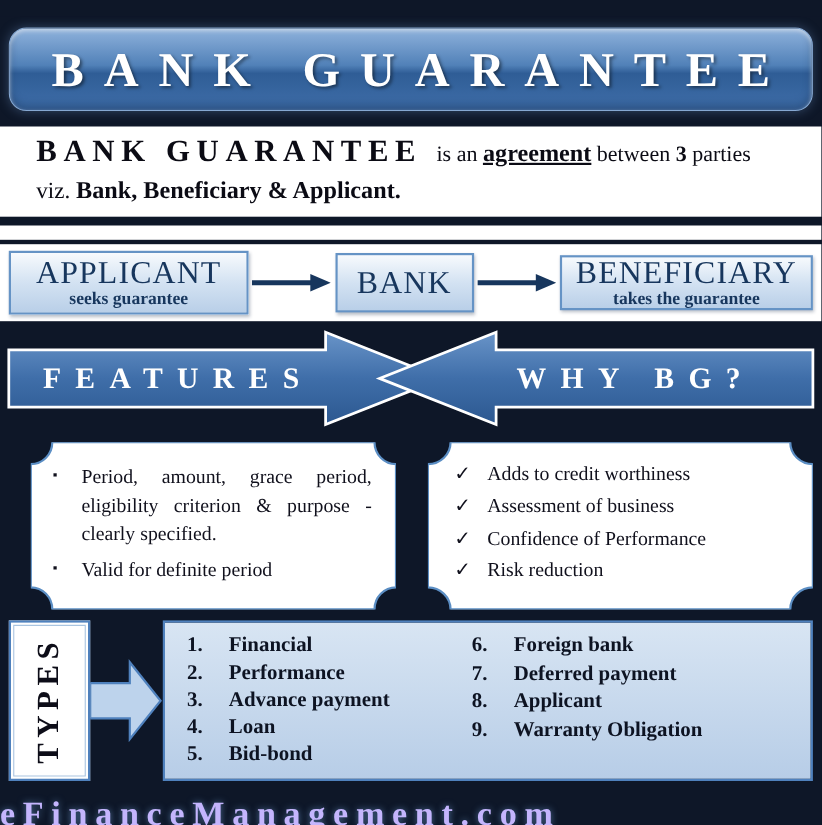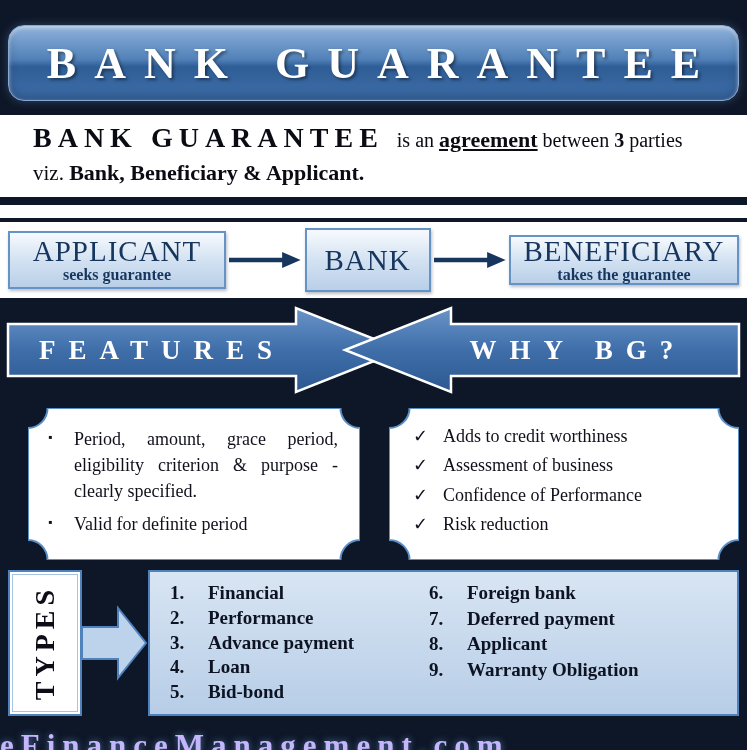--- a/index.html
+++ b/index.html
@@ -39,21 +39,21 @@
 
   
   .flow { margin-top:4px; background:#ffffff; padding:6px 8px; display:flex; align-items:center; }
   .flow-box {
     background:linear-gradient(180deg,#f7fafd 0%,#d3e2f2 50%,#b9cfe8 100%);
     border:2px solid #6593c5; color:#17365d; text-align:center;
     display:flex; flex-direction:column; justify-content:center;
     box-shadow:1px 2px 3px rgba(20,40,70,.3); box-sizing:border-box;
   }
   .applicant { width:218px; height:58px; }
-  .bank { width:126px; height:64px; }
+  .bank { width:126px; height:54px; }
   .beneficiary { width:230px; height:50px; }
   .flow-title { font-size:29px; letter-spacing:1px; line-height:1.05;text-align:center; }
   .flow-sub { font-size:16px; font-weight:bold; }
   .flow-connector { flex:1; display:flex; align-items:center; padding:0 3px; }
   .flow-connector svg { width:100%; height:22px; display:block; }
 
   
   .big-arrows { display:block; margin-top:2px; width:747px; height:100px; }
   .arrow-text {
     font-family:"Liberation Serif","DejaVu Serif",serif;

